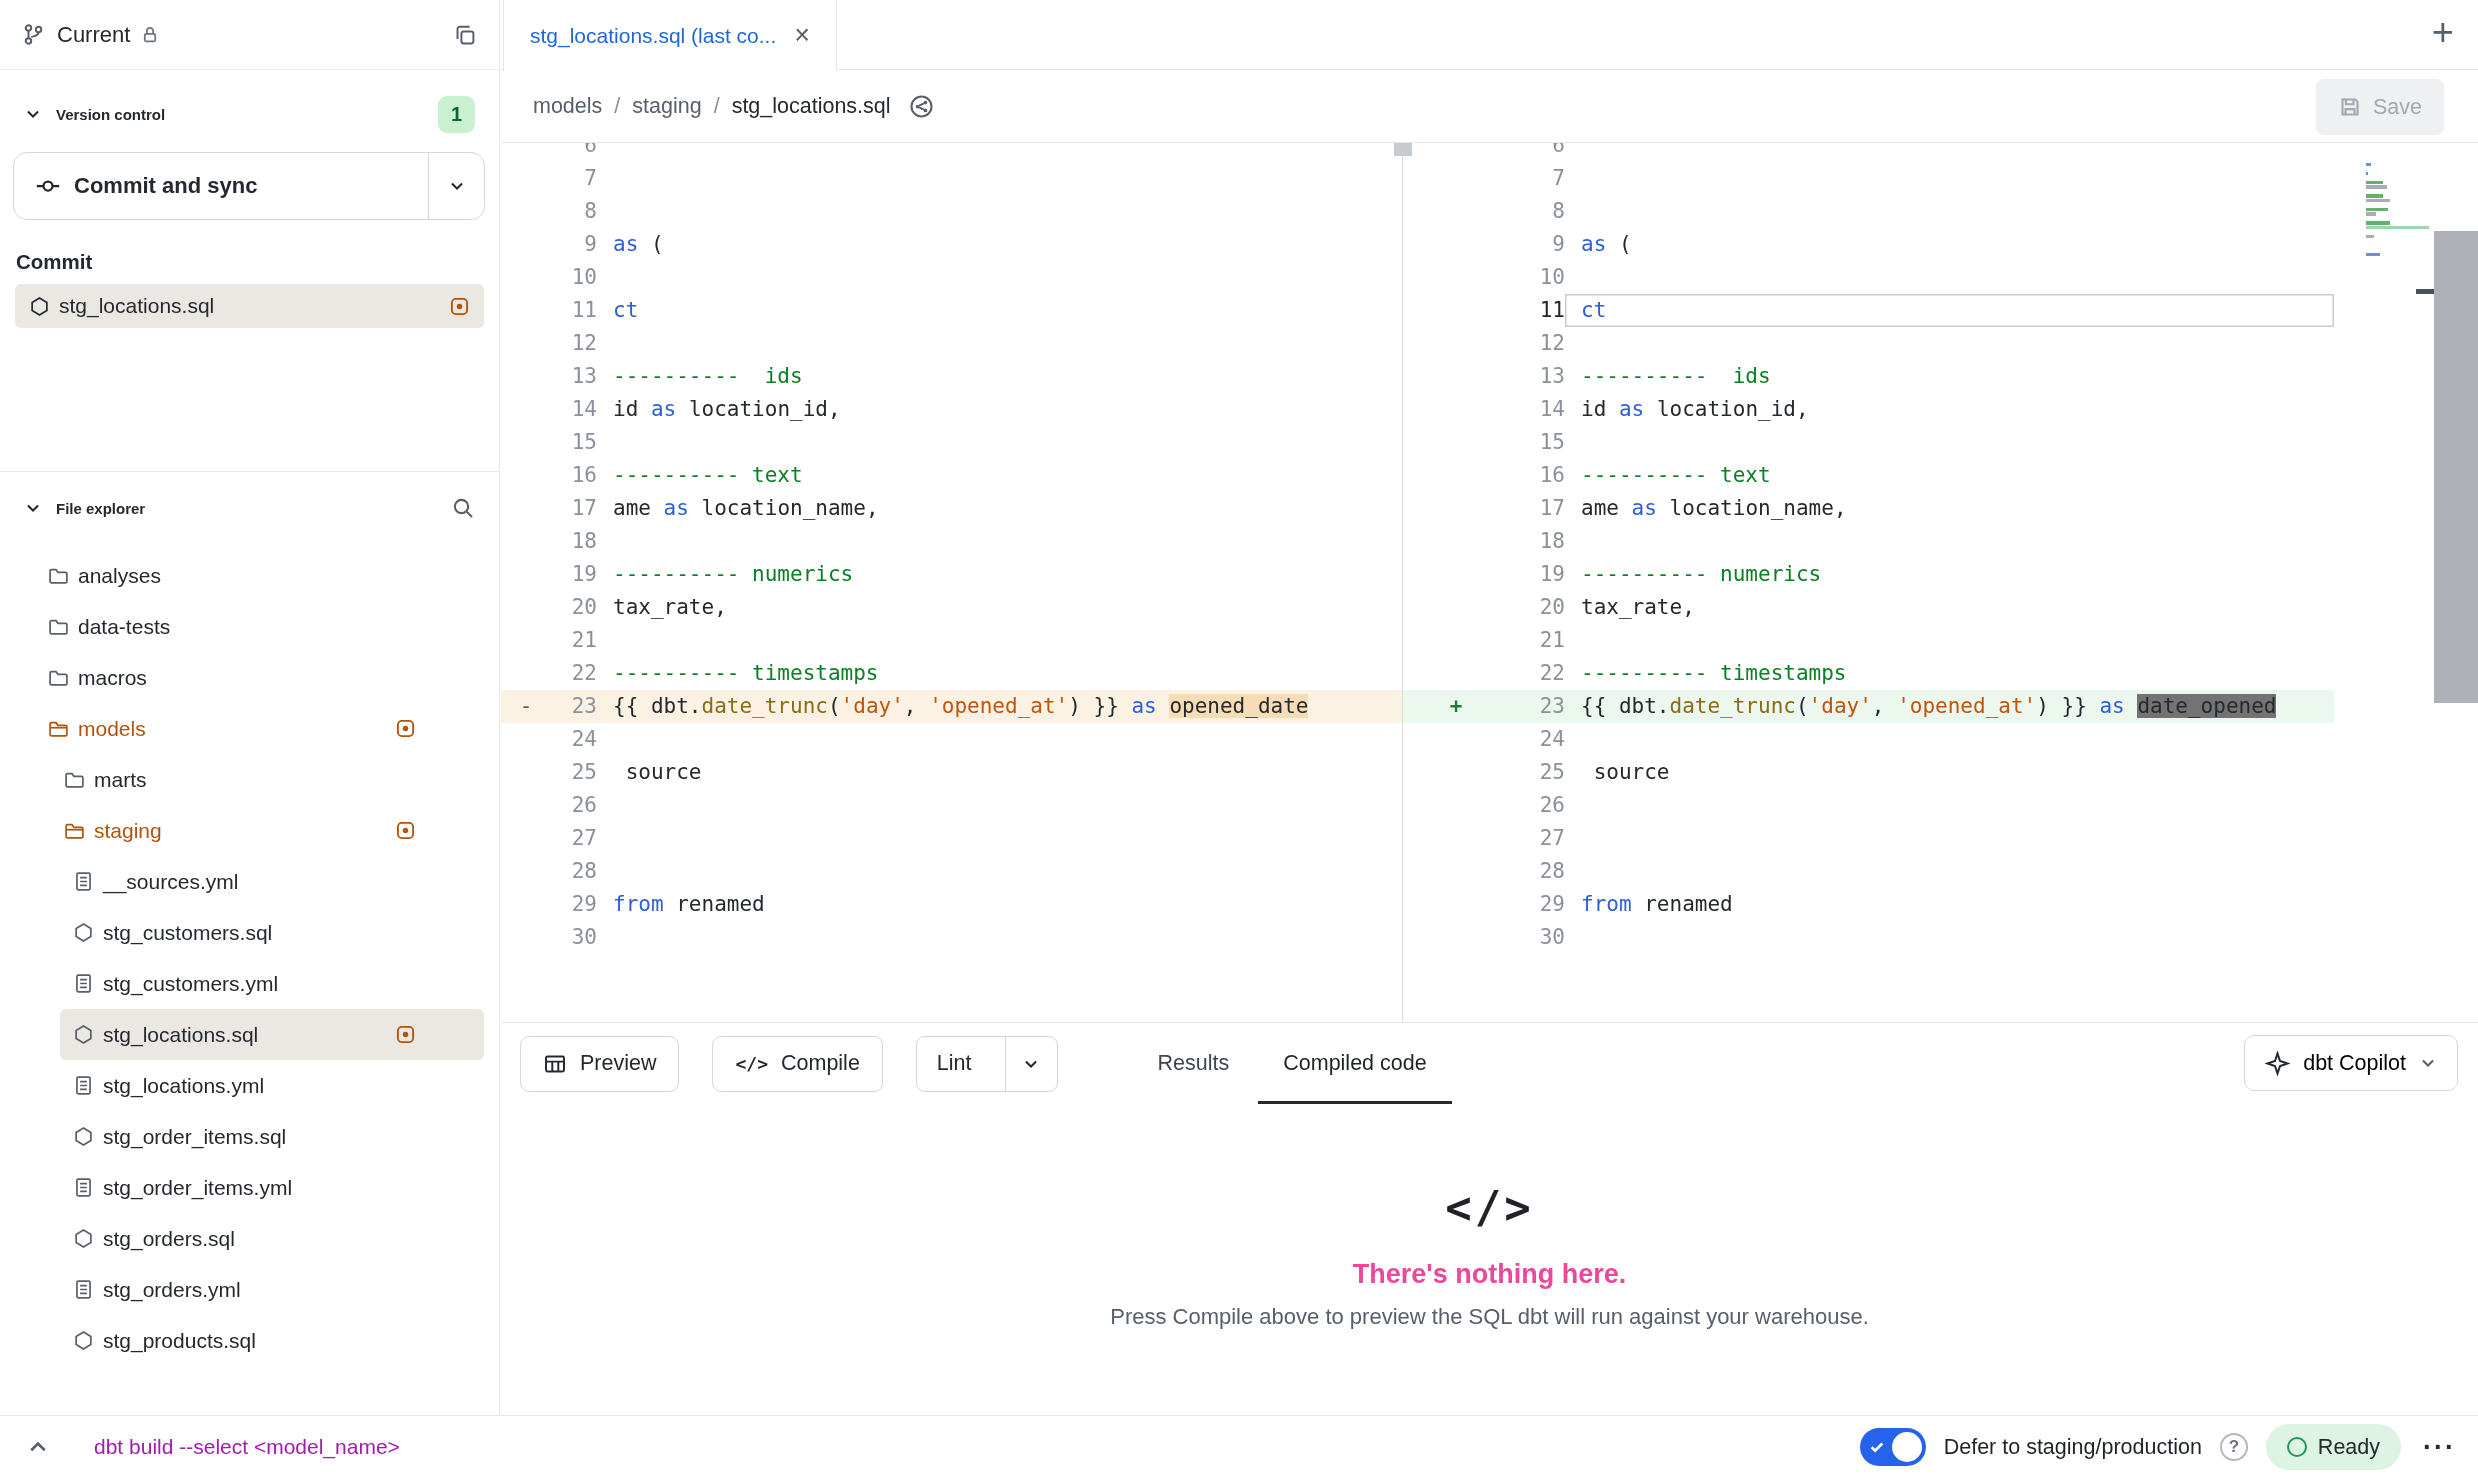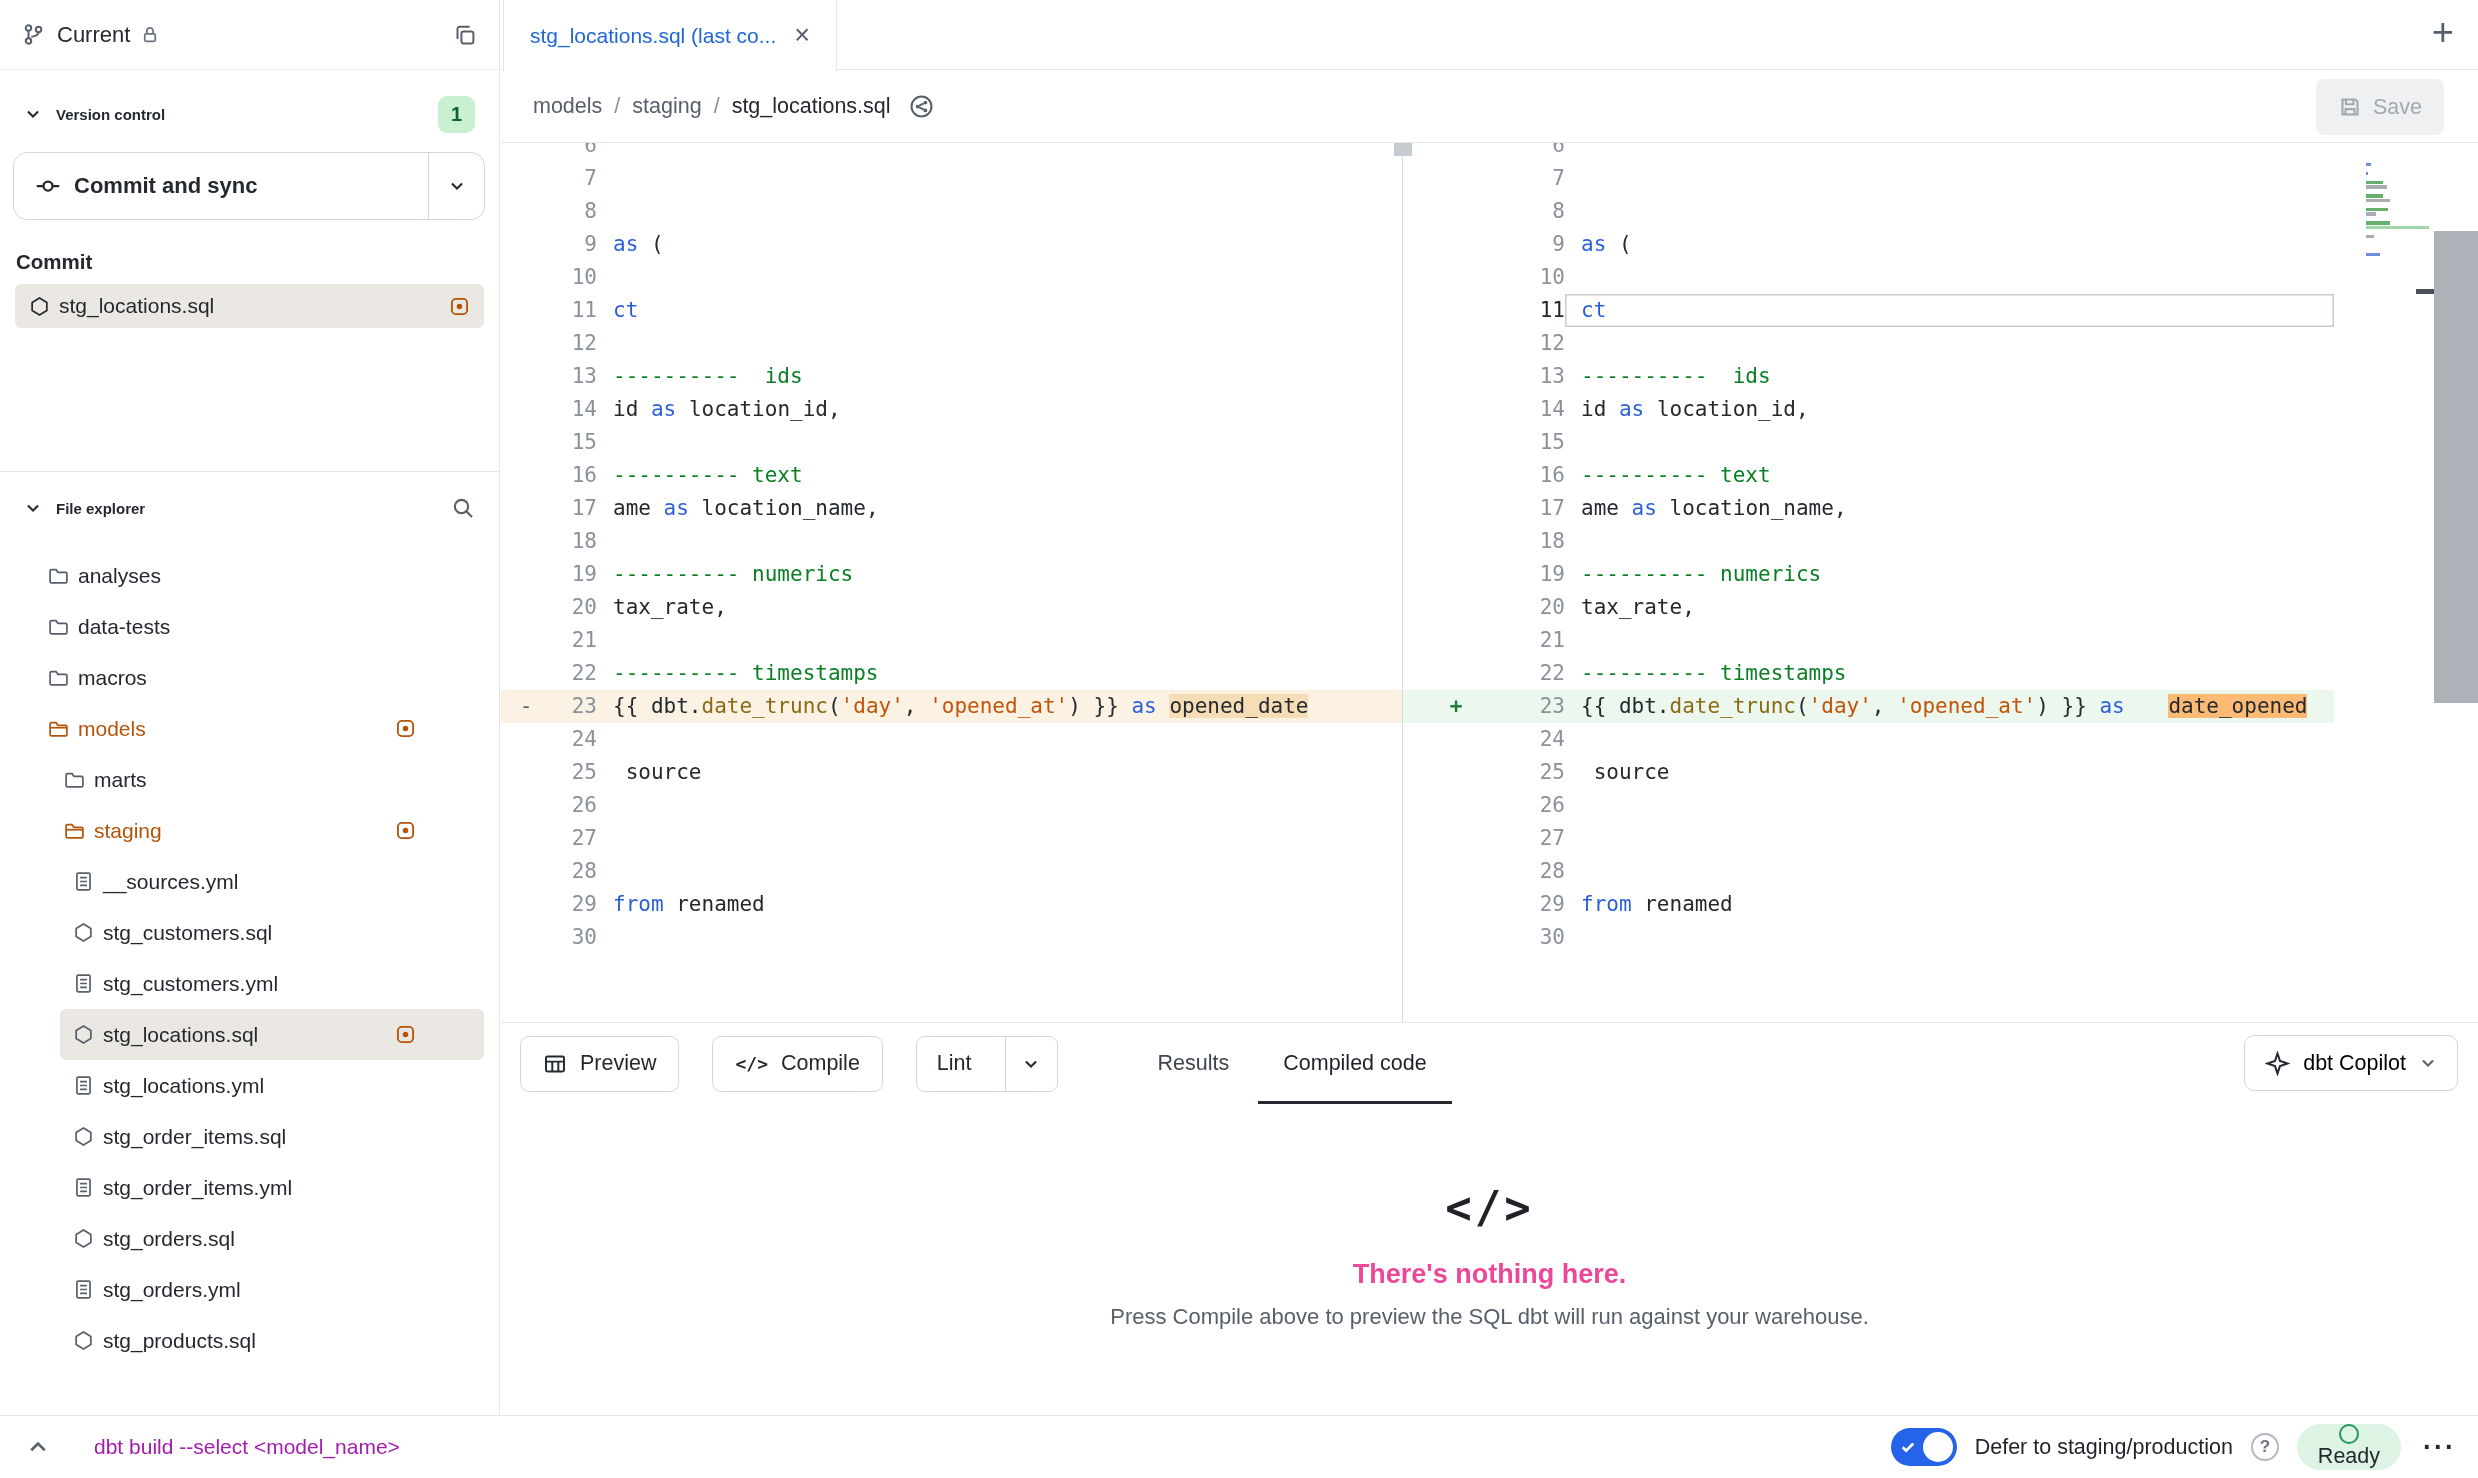--- a/index.html
+++ b/index.html
@@ -92,21 +92,21 @@
   .g-num { text-align:right; color:#8a919a; flex:none; }
   .pane.left .g-num { width:52px; }
   .pane.right .g-num { width:90px; }
   .line.current .g-num { color:#24292f; }
   .code-wrap { flex:1; padding-left:16px; white-space:pre; }
   .line.current .code-wrap { box-shadow: inset 0 0 0 1.5px #c6ccd4; }
   .line.removed { background:#fcf2e3; }
   .line.added { background:#ecf7ee; }
   .t-pl { color:#24292e; } .t-kw { color:#2b5fd9; } .t-cm { color:#0a7f24; }
   .t-str { color:#c2540a; } .t-fn { color:#8a6b16; }
-  .t-hld { background:#f6ddb5; } .t-hla { background:#fdba74;margin-left:31px; }
+  .t-hld { background:#f6ddb5; } .t-hla { background:#737373; }
 
   .sash-handle { position:absolute; left:893px; top:0; width:18px; height:13px; background:#c6cbd1; z-index:3; }
   .minimap { position:absolute; right:48px; top:6px; width:64px; z-index:2; }
   .mm-row { height:3.5px; margin-bottom:1px; }
   .ruler-dash { position:absolute; right:40px; top:146px; width:22px; height:5px; background:#495059; z-index:2; }
   .vscroll { position:absolute; right:0; top:88px; width:44px; height:472px; background:#aeb2b8; z-index:2; }
 
   
   .bottom { height:393px; border-top:1px solid #e4e7eb; position:relative; }
   .bp-header { height:81px; display:flex; align-items:center; padding-left:19px; position:relative; }
@@ -146,21 +146,21 @@
   .toggle { width:66px; height:38px; border-radius:19px; background:#2563eb; position:relative;
     display:flex; align-items:center; padding-left:9px; border:none; }
   .toggle .knob { position:absolute; right:4px; top:4px; width:30px; height:30px;
     border-radius:50%; background:#fff; }
   .toggle .icon { display:inline-flex; color:#fff; }
   .defer-label { font-size:21.5px; color:#1f2329; }
   .help { width:28px; height:28px; border:2px solid #b3b9c0; border-radius:50%;
     display:inline-flex; align-items:center; justify-content:center; font-size:17px;
     color:#6b7280; font-weight:700; }
   .ready { height:46px; border-radius:23px; background:#ddf3e4; display:flex;
-    align-items:center; padding:0 21px; font-size:21.5px; font-weight:500; color:#24292f;flex-direction:column; }
+    align-items:center; gap:11px; padding:0 21px; font-size:21.5px; font-weight:500; color:#24292f; }
   .ready-dot { width:20px; height:20px; border:2.5px solid #23965a; border-radius:50%; flex:none; }
   .dots { font-size:27px; letter-spacing:2px; color:#24292f; font-weight:700;
     background:none; border:none; margin-left:4px; }
   svg { display:block; }
 </style>
 </head>
 <body>
 
 <div class="app">
 

